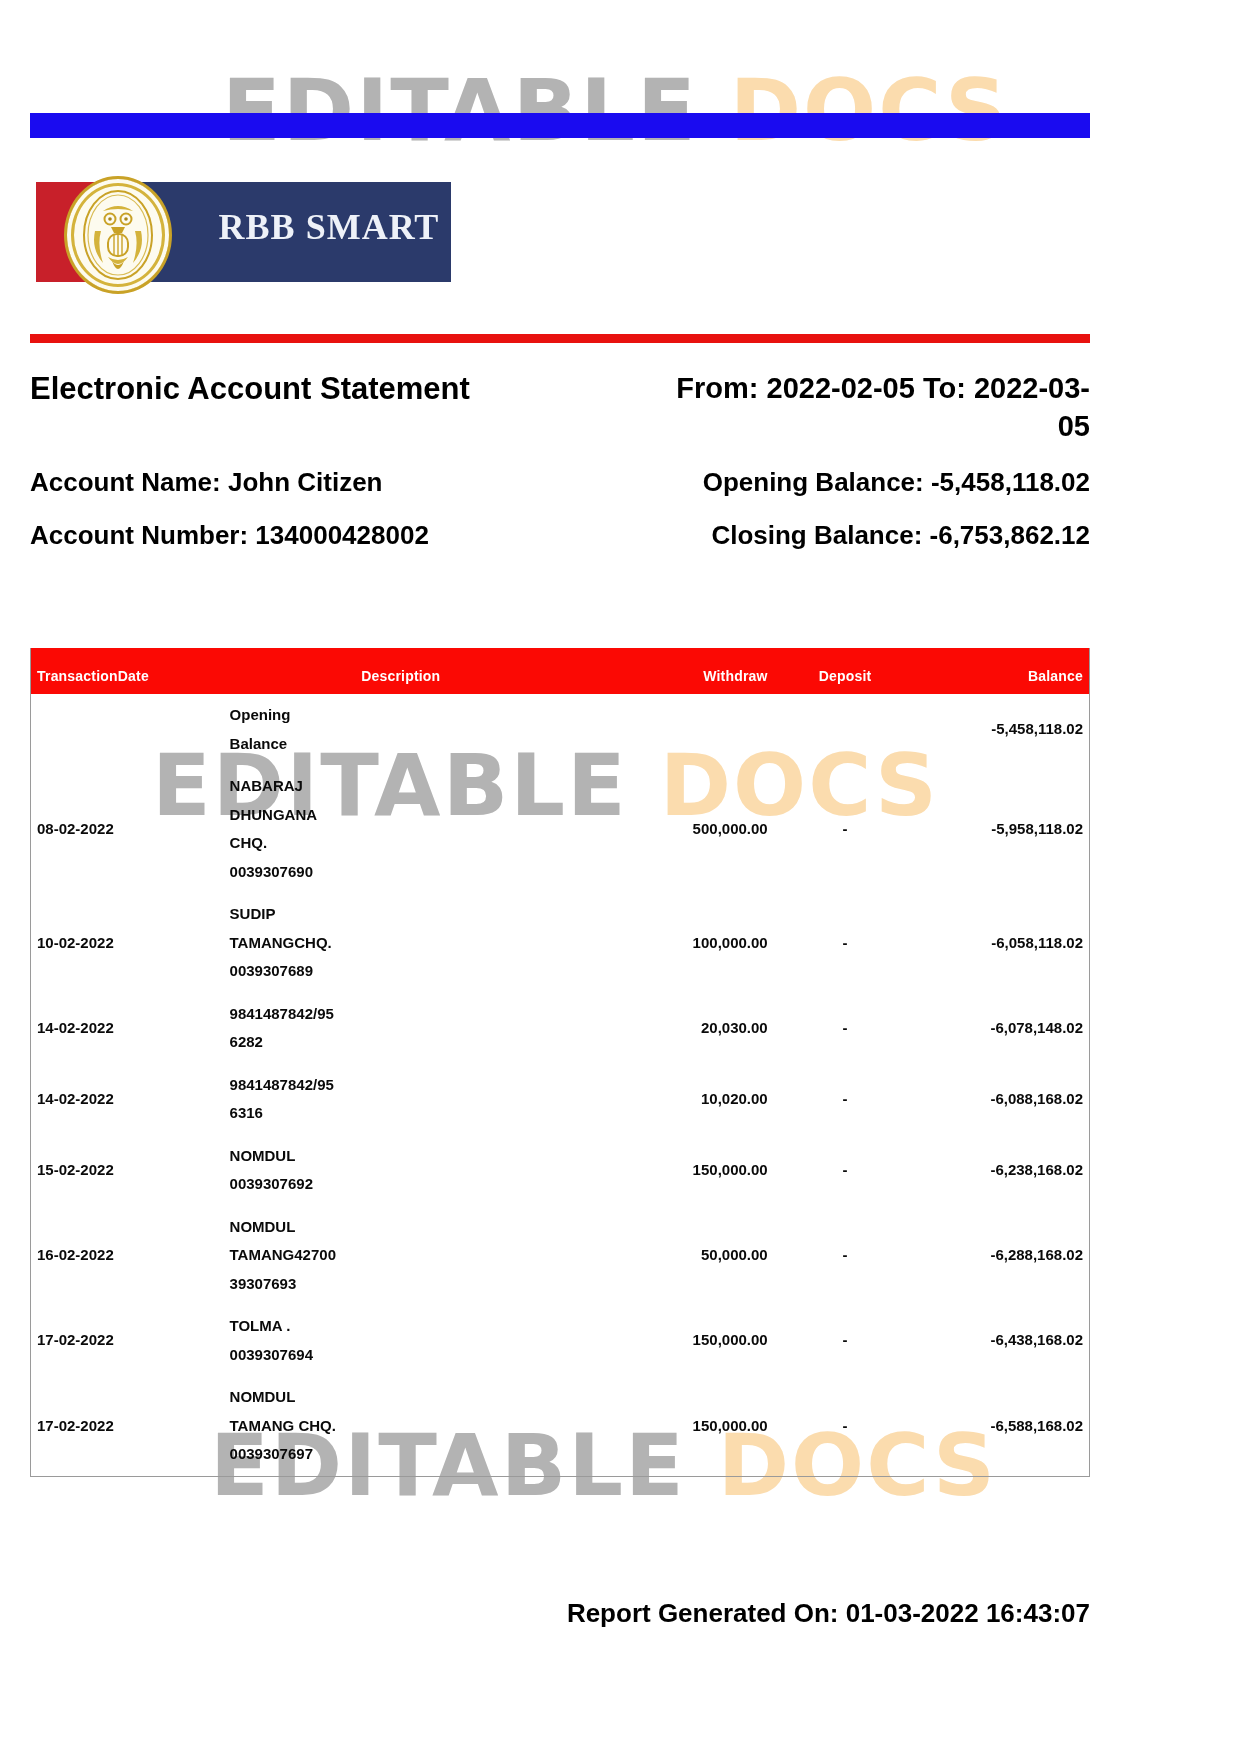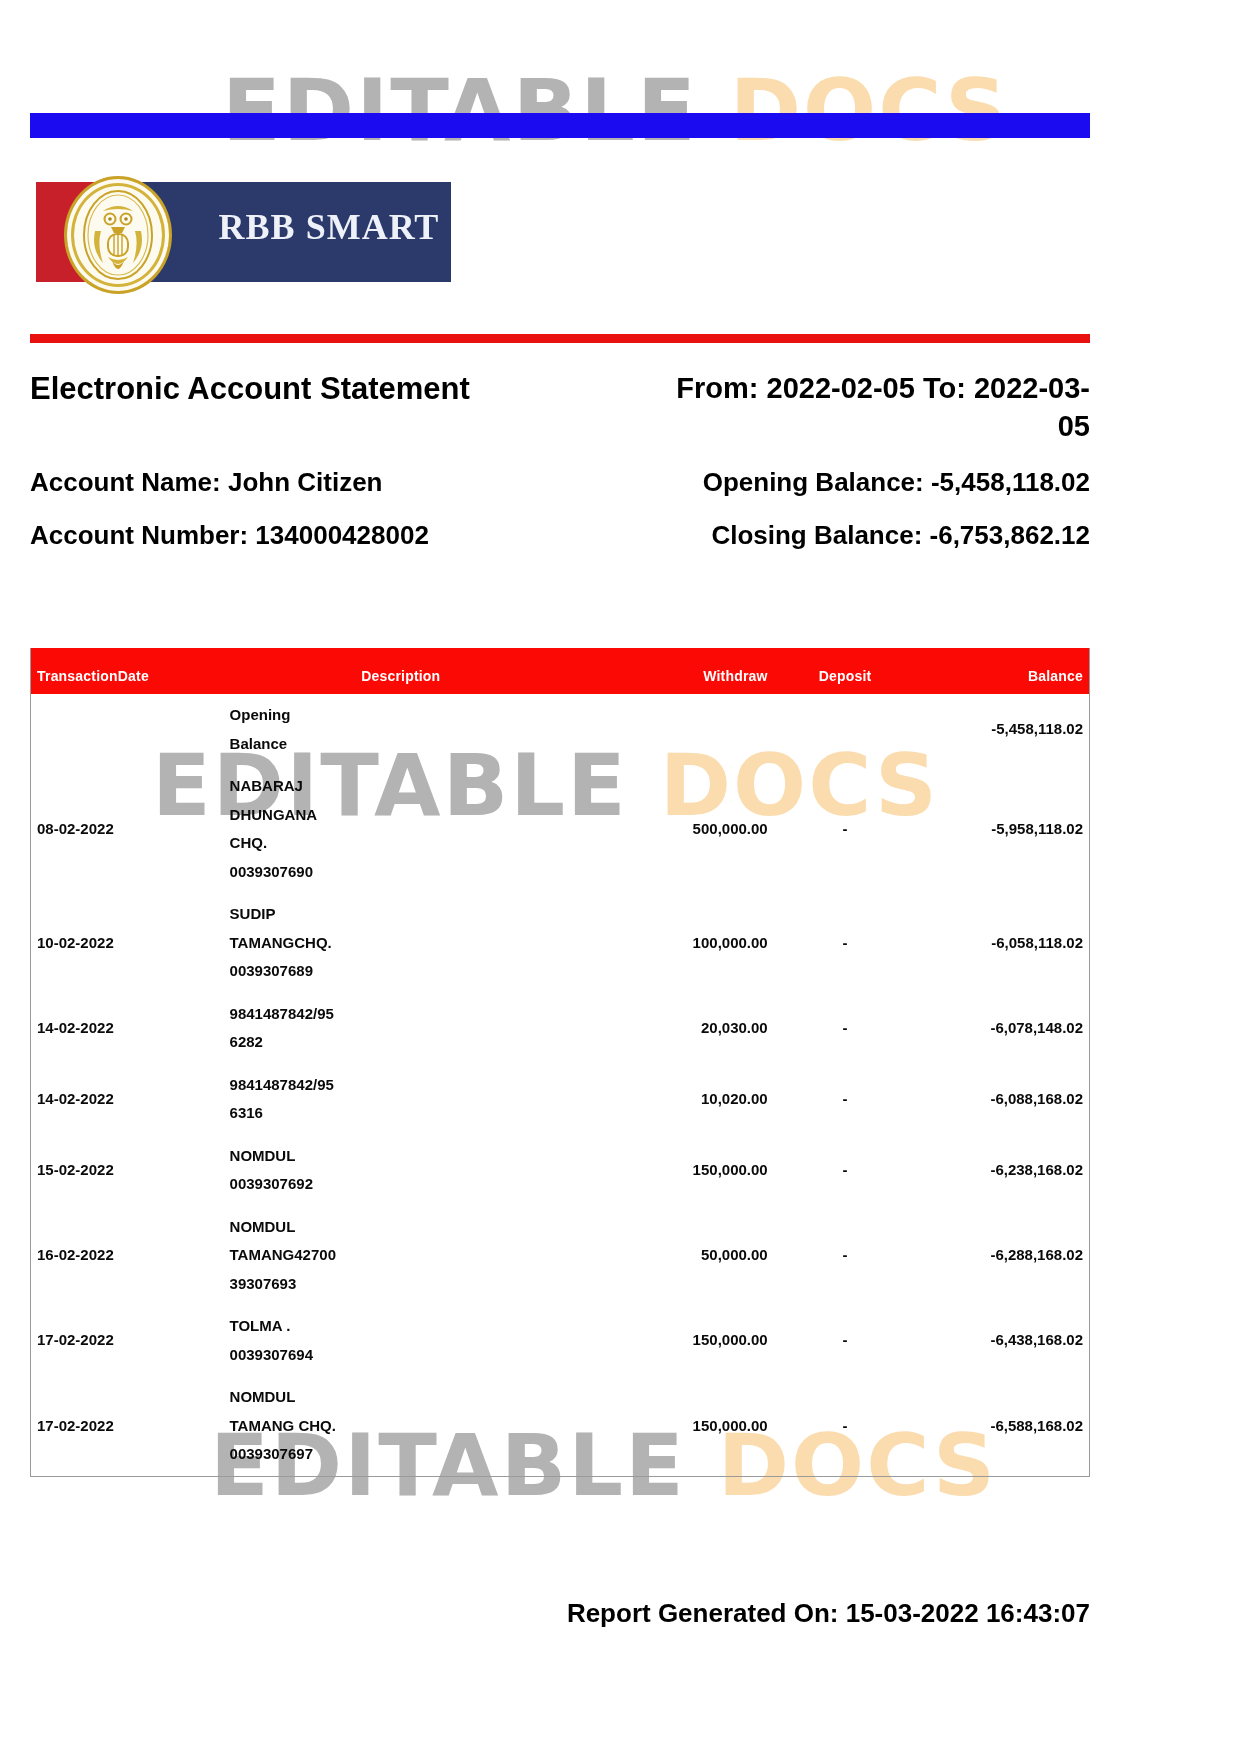--- a/index.html
+++ b/index.html
@@ -392,13 +392,13 @@
         </tr>
       </tbody>
   </table>
 </div>
 
 <div class="wm wm-bottom">
   <span class="ed">EDITABLE</span>
   <span class="dc">DOCS</span>
 </div>
 
-<div class="footer">Report Generated On: 15-03-2022 16:43:07</div>
+<div class="footer">Report Generated On: 01-03-2022 16:43:07</div>
 
 </body></html>

